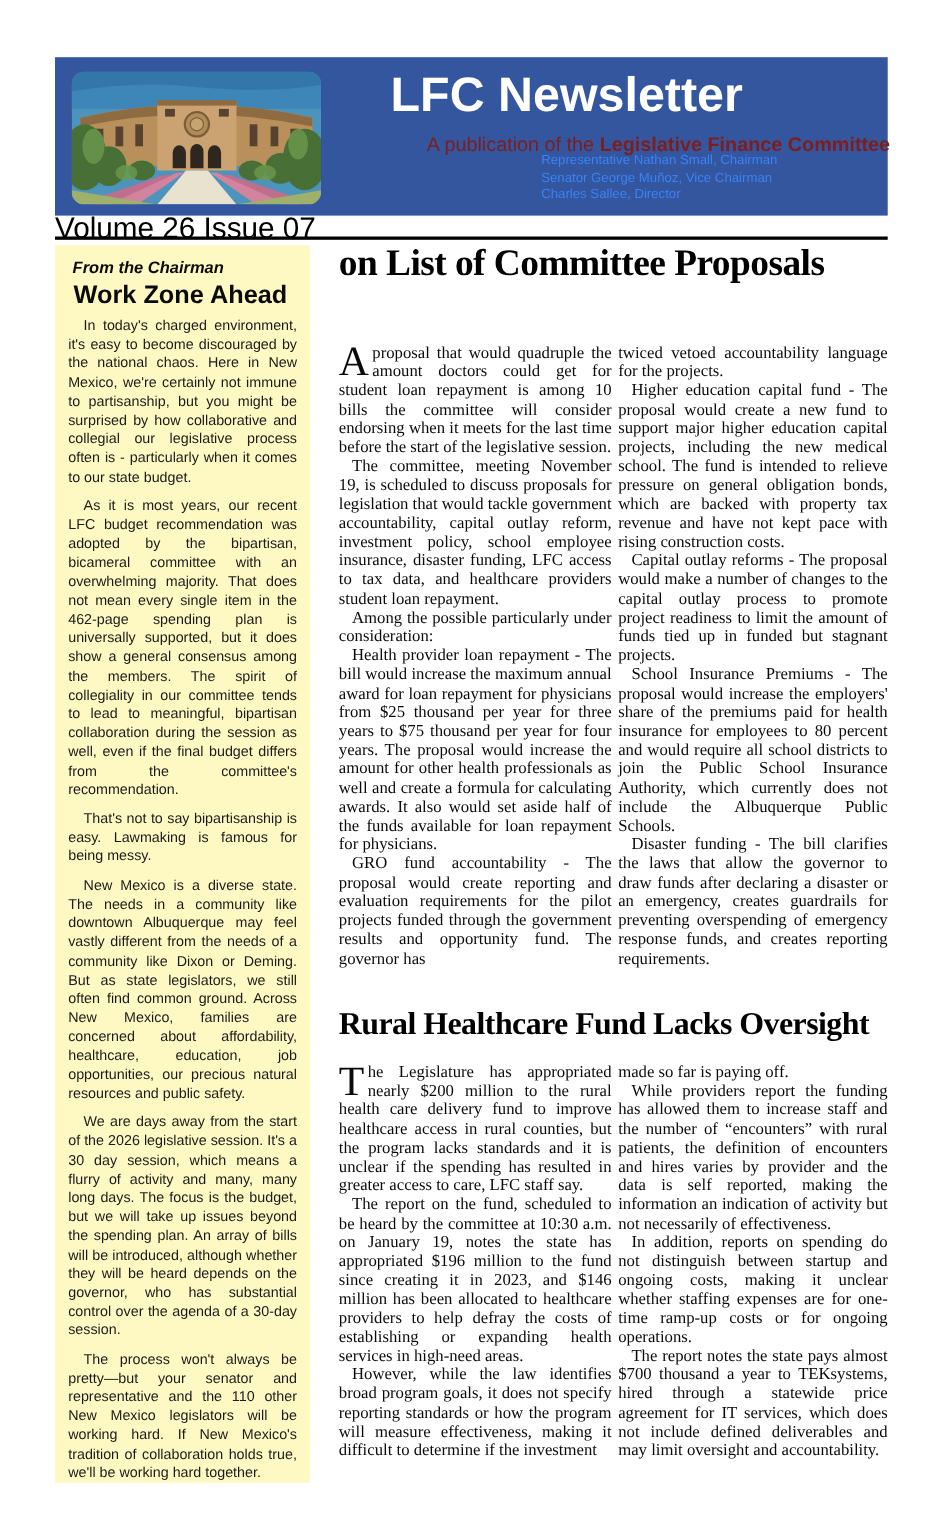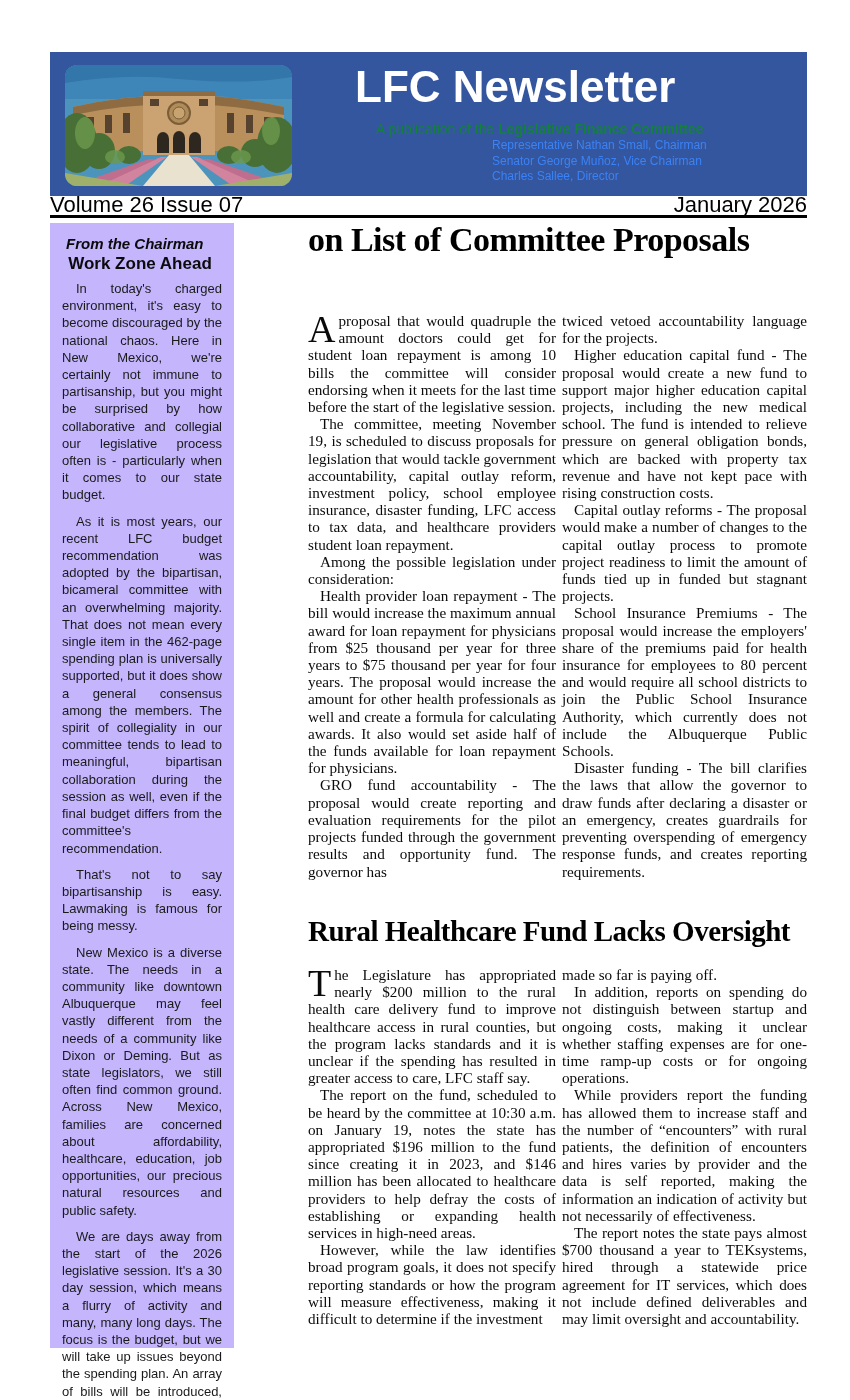--- a/index.html
+++ b/index.html
@@ -5,34 +5,34 @@
   html,body{margin:0;padding:0;background:#fff;}
   .page{position:relative;width:850px;height:1400px;background:#fff;overflow:hidden;
         font-family:"Liberation Sans",sans-serif;color:#111;}
 
   
   .band{position:absolute;left:50px;top:52px;width:757px;height:144px;background:#33569E;}
   .logo-wrap{position:absolute;left:65px;top:65px;width:227px;height:121px;border-radius:12px;overflow:hidden;
              box-shadow:0 0 6px 3px rgba(51,86,158,.9) inset;}
   .logo-wrap svg{display:block;}
   .nl-title{position:absolute;left:323px;top:62px;font-size:44px;font-weight:bold;color:#fff;letter-spacing:0px;white-space:nowrap;margin-left:32px;}
-  .tagline{position:absolute;left:376px;top:121px;font-size:14px;color:#15803d;white-space:nowrap;}
+  .tagline{position:absolute;left:388px;top:121px;font-size:18px;color:#7f1d1d;white-space:nowrap;}
   .tagline b{font-weight:bold;}
   .officers{position:absolute;left:492px;top:138px;font-size:12px;line-height:15.5px;color:#3b82f6;}
 
   
   .volrow{position:absolute;left:50px;top:192px;width:757px;display:flex;justify-content:space-between;
-          font-size:22px;color:#000;}
+          font-size:27px;color:#000;flex-direction:column;}
   .rule{position:absolute;left:50px;top:215px;width:757px;height:3px;background:#000;}
 
   
-  .sidebar{position:absolute;left:50px;top:223px;width:184px;height:1125px;background:#c4b5fd;
+  .sidebar{position:absolute;left:50px;top:223px;width:232px;height:1125px;background:#fef9c3;
            box-sizing:border-box;padding:10px 12px;display:flex;flex-direction:column;}
   .kicker{font-size:15px;font-weight:bold;font-style:italic;color:#0b0b0b;margin:2px 0 0 4px;}
-  .sb-title{font-size:17px;font-weight:bold;text-align:center;margin:2px 4px 6px 0;color:#0b0b0b;}
+  .sb-title{font-size:23px;font-weight:bold;text-align:center;margin:2px 4px 6px 0;color:#0b0b0b;}
   .sidebar p{margin:0 0 9px 0;font-size:13px;line-height:17.2px;text-align:justify;text-indent:14px;color:#1a1a1a;}
 
   
   .headline{position:absolute;left:308px;width:505px;font-family:"Liberation Serif",serif;font-weight:bold;color:#000;}
   .headline.h1{top:218px;font-size:34px;line-height:43px;letter-spacing:-.5px;}
   .headline.h2{top:914px;font-size:29px;line-height:34px;letter-spacing:-.5px;white-space:nowrap;}
 
   .col{position:absolute;width:248px;font-family:"Liberation Serif",serif;font-size:15.2px;line-height:17.2px;
        text-align:justify;color:#0a0a0a;}
   .col p{margin:0;text-indent:12px;}
@@ -132,21 +132,21 @@
 
   </div>
 
   <div class="headline h1">
     <div>on List of Committee Proposals</div>
   </div>
 
   <div class="col a1c1">
     <p class="noindent"><span class="dropcap">A</span><span>proposal that would quadruple the amount doctors could get for student loan repayment is among 10 bills the committee will consider endorsing when it meets for the last time before the start of the legislative session.</span></p>
     <p>The committee, meeting November 19, is scheduled to discuss proposals for legislation that would tackle government accountability, capital outlay reform, investment policy, school employee insurance, disaster funding, LFC access to tax data, and healthcare providers student loan repayment.</p>
-    <p>Among the possible legislation under consideration:</p>
+    <p>Among the possible particularly under consideration:</p>
     <p><b>Health provider loan repayment</b><span> - The bill would increase the maximum annual award for loan repayment for physicians from $25 thousand per year for three years to $75 thousand per year for four years. The proposal would increase the amount for other health professionals as well and create a formula for calculating awards. It also would set aside half of the funds available for loan repayment for physicians.</span></p>
     <p><b>GRO fund accountability</b><span> - The proposal would create reporting and evaluation requirements for the pilot projects funded through the government results and opportunity fund. The governor has</span></p>
   </div>
 
   <div class="col a1c2">
     <p class="noindent">twiced vetoed accountability language for the projects.</p>
     <p><b>Higher education capital fund</b><span> - The proposal would create a new fund to support major higher education capital projects, including the new medical school. The fund is intended to relieve pressure on general obligation bonds, which are backed with property tax revenue and have not kept pace with rising construction costs.</span></p>
     <p><b>Capital outlay reforms</b><span> - The proposal would make a number of changes to the capital outlay process to promote project readiness to limit the amount of funds tied up in funded but stagnant projects.</span></p>
     <p><b>School Insurance Premiums</b><span> - The proposal would increase the employers' share of the premiums paid for health insurance for employees to 80 percent and would require all school districts to join the Public School Insurance Authority, which currently does not include the Albuquerque Public Schools.</span></p>
     <p><b>Disaster funding</b><span> - The bill clarifies the laws that allow the governor to draw funds after declaring a disaster or an emergency, creates guardrails for preventing overspending of emergency response funds, and creates reporting requirements.</span></p>
@@ -155,18 +155,18 @@
   <div class="headline h2">Rural Healthcare Fund Lacks Oversight</div>
 
   <div class="col a2c1">
     <p class="noindent"><span class="dropcap">T</span><span>he Legislature has appropriated nearly $200 million to the rural health care delivery fund to improve healthcare access in rural counties, but the program lacks standards and it is unclear if the spending has resulted in greater access to care, LFC staff say.</span></p>
     <p>The report on the fund, scheduled to be heard by the committee at 10:30 a.m. on January 19, notes the state has appropriated $196 million to the fund since creating it in 2023, and $146 million has been allocated to healthcare providers to help defray the costs of establishing or expanding health services in high-need areas.</p>
     <p>However, while the law identifies broad program goals, it does not specify reporting standards or how the program will measure effectiveness, making it difficult to determine if the investment</p>
   </div>
 
   <div class="col a2c2">
     <p class="noindent">made so far is paying off.</p>
+    <p>While providers report the funding has allowed them to increase staff and the number of “encounters” with rural patients, the definition of encounters and hires varies by provider and the data is self reported, making the information an indication of activity but not necessarily of effectiveness.</p>
     <p>In addition, reports on spending do not distinguish between startup and ongoing costs, making it unclear whether staffing expenses are for one-time ramp-up costs or for ongoing operations.</p>
-    <p>While providers report the funding has allowed them to increase staff and the number of “encounters” with rural patients, the definition of encounters and hires varies by provider and the data is self reported, making the information an indication of activity but not necessarily of effectiveness.</p>
     <p>The report notes the state pays almost $700 thousand a year to TEKsystems, hired through a statewide price agreement for IT services, which does not include defined deliverables and may limit oversight and accountability.</p>
   </div>
 
 </div>
 
 </body></html>

